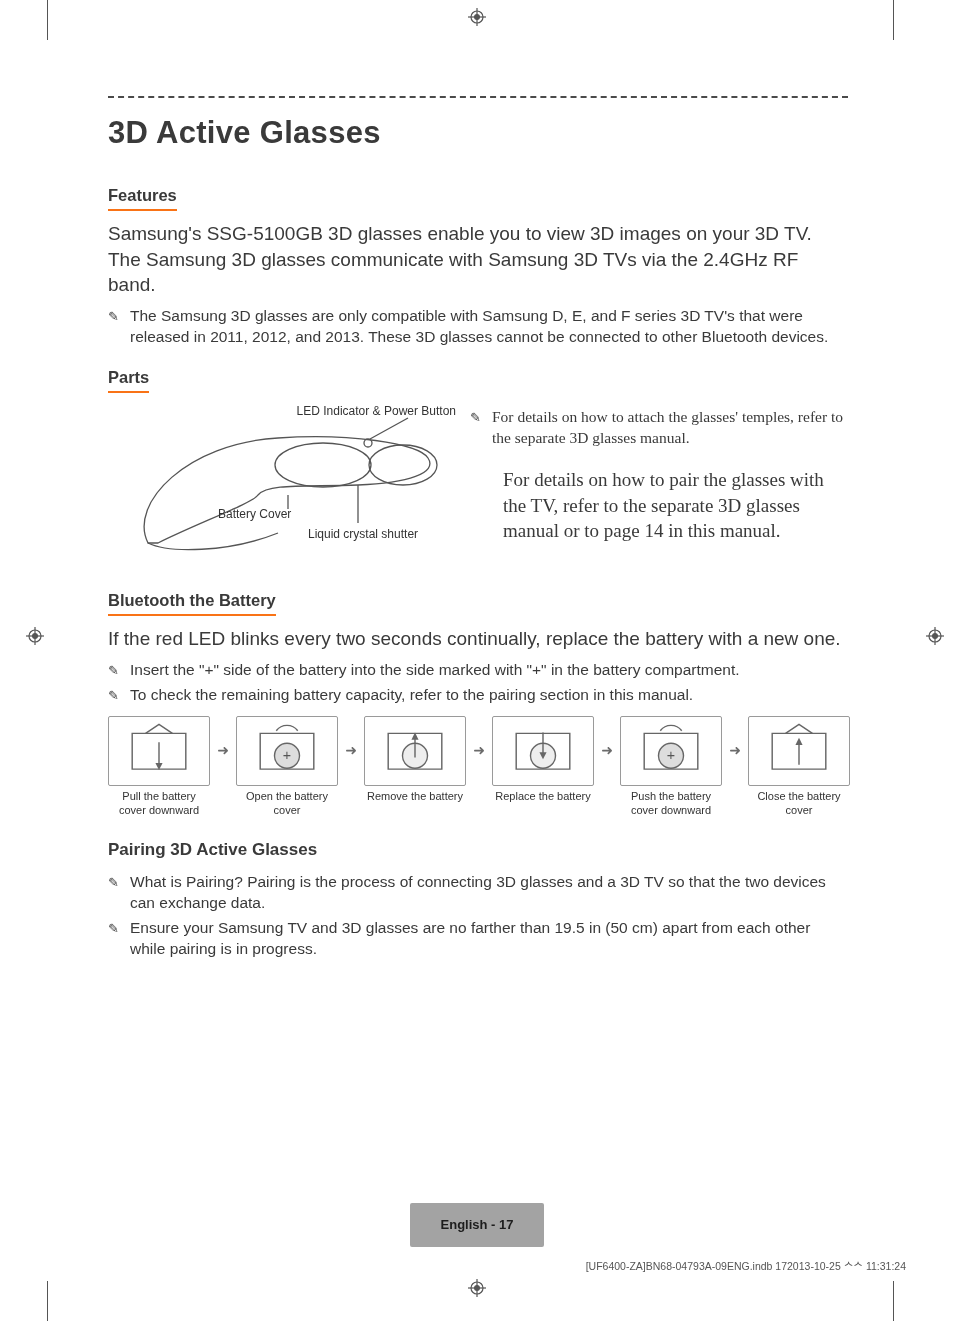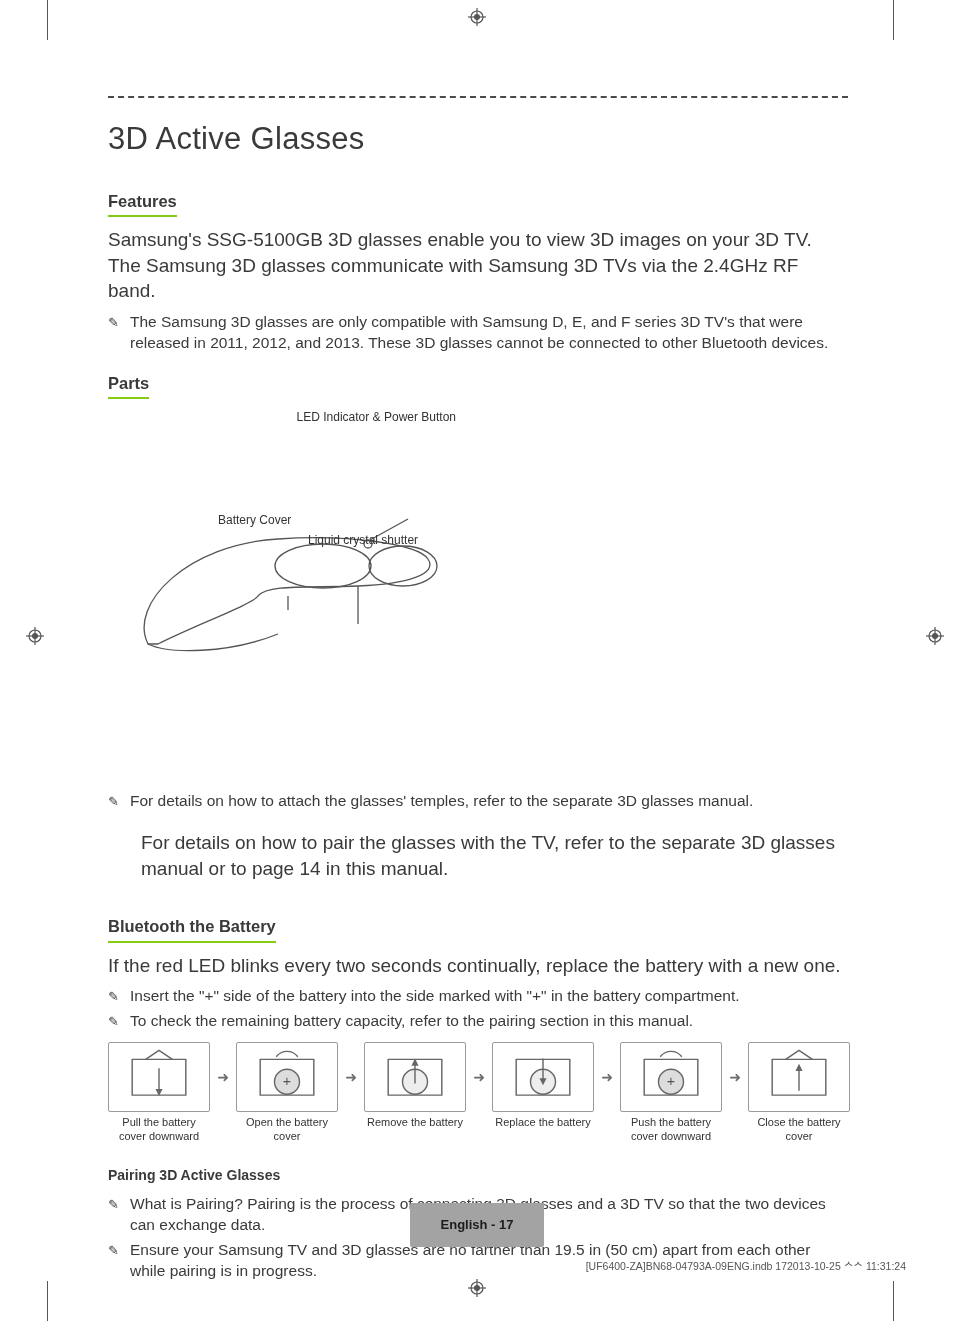--- a/index.html
+++ b/index.html
@@ -41,32 +41,32 @@
   }
 
   .rule-dashed {
     border: none;
     border-top: 2px dashed #4a4a4a;
     margin: 0 0 6px 0;
   }
 
   h1.title {
     font-size: 31px;
-    font-weight: 400;
+    font-weight: 700;
     letter-spacing: 0.3px;
-    margin: 20px 0 30px 0;
+    margin: 14px 0 30px 0;
     color: #3a3a3a;
   }
 
   h2.sect {
     display: inline-block;
     font-size: 16.5px;
     font-weight: 600;
     padding-bottom: 3px;
-    border-bottom: 2px solid #84cc16;
+    border-bottom: 2px solid #f97316;
     margin: 0 0 10px 0;
   }
 
   p.body {
     margin: 0 0 8px 0;
     font-size: 19px;
   }
 
   ul.note {
     list-style: none;
@@ -82,46 +82,45 @@
   ul.note li::before {
     content: "✎";
     position: absolute;
     left: 0;
     top: 2px;
     font-size: 13px;
     color: #3a3a3a;
   }
 
   h3.sub {
-    font-size: 14px;
+    font-size: 17px;
     font-weight: 600;
     margin: 22px 0 10px 0;
   }
 
   
   .parts-row {
     display: flex;
-    gap: 28px;
+    gap: 12px;
     align-items: flex-start;
-    flex-direction: column;
   }
   .parts-fig {
     width: 350px;
     flex: 0 0 350px;
     position: relative;
     height: 160px;
   }
   .parts-fig svg { width:100%; height:100%; }
   .parts-fig .lbl {
     position: absolute;
     font-size: 12px;
     color: #333;
     white-space: nowrap;
   }
-  .parts-text { flex: 1; }
+  .parts-text { flex: 1; font-family: Liberation Serif, serif; }
   .parts-text .note { margin-top: 0; }
   .parts-text p.body { margin-left: 33px; }
 
   
   .steps {
     display: flex;
     align-items: flex-start;
     gap: 6px;
     margin-top: 10px;
     margin-bottom: 8px;

